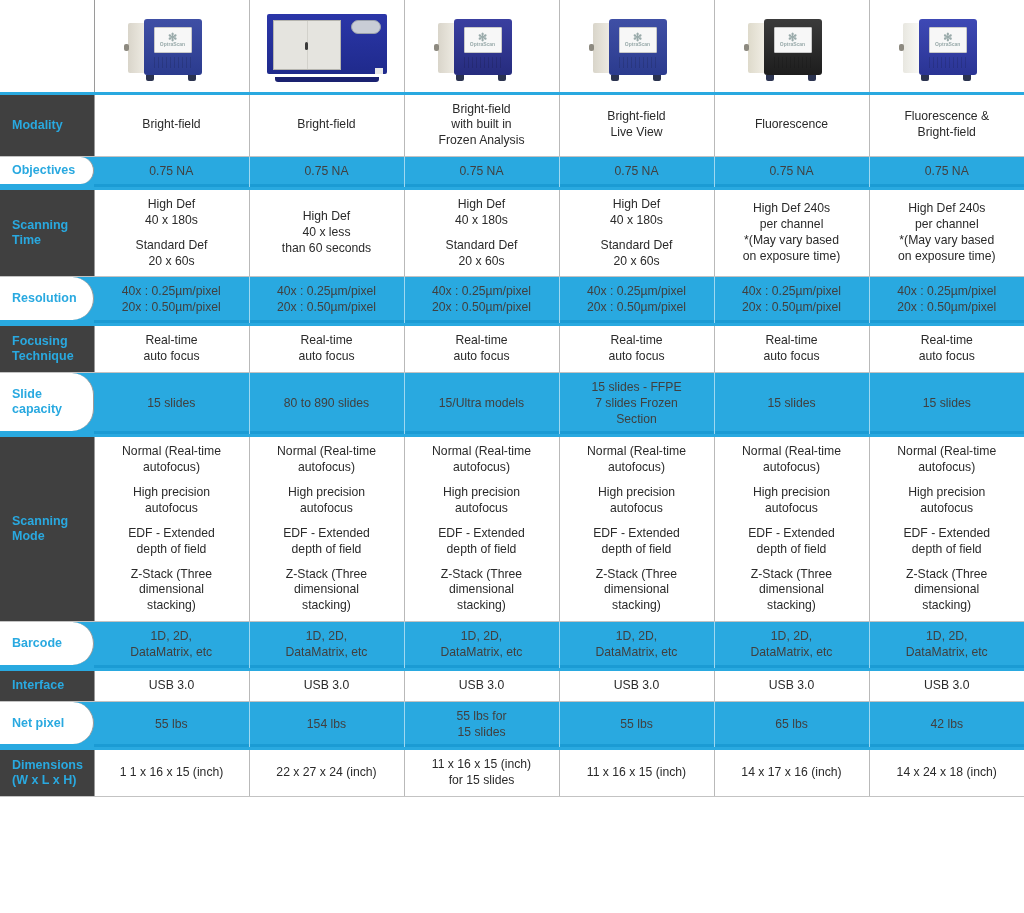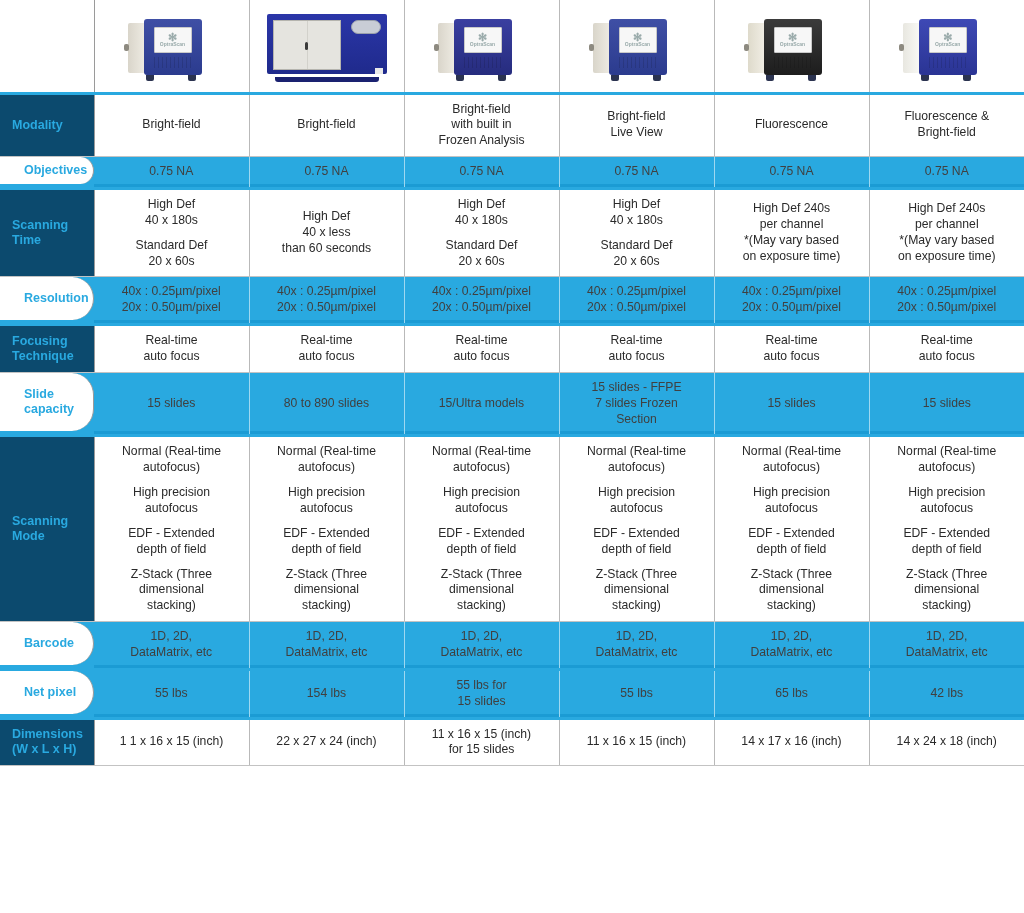--- a/index.html
+++ b/index.html
@@ -161,21 +161,21 @@
     line-height: 1.30;
     border-right: 1px solid #b9b9b9;
     border-bottom: 1px solid #c3c3c3;
     background: transparent;
     padding: 7px 4px;
   }
   td.val-cell:last-child { border-right: none; }
 
   
   tr.white td.val-cell { background: #ffffff; }
-  tr.white td.lbl-cell { background: #0c4a6e; }
+  tr.white td.lbl-cell { background: #404040; }
 
   
   tr.blue td.val-cell {
     background: #29a9e0;
     color: #404040;
     border-right: 1px solid rgba(255,255,255,0.55);
     border-bottom: 3px solid #29a9e0;
     box-shadow: inset 0 -3px 0 #1b9bd4;
   }
   tr.blue td.val-cell:last-child { border-right: none; }
@@ -188,21 +188,21 @@
   
   tr.blue td.lbl-cell .notch {
     position: absolute;
     left: 0; top: 0; right: 0; bottom: 3px;
     background: #ffffff;
     border-right: 1px solid #9a9a9a;
     border-top-right-radius: 22px;
     border-bottom-right-radius: 22px;
     display: flex;
     align-items: center;
-    padding-left: 24px;
+    padding-left: 12px;
     color: #29a9e0;
     font-weight: bold;
     line-height: 1.22;
   }
 
   .multi { display: block; }
   .gap { display: block; height: 9px; }
 
   .lbl-two { line-height: 1.2; }
 </style>
@@ -598,20 +598,41 @@
           </td>
           <td class="val-cell">
             <span class="multi">1D, 2D,</span>
             <span class="multi">DataMatrix, etc</span>
           </td>
           <td class="val-cell">
             <span class="multi">1D, 2D,</span>
             <span class="multi">DataMatrix, etc</span>
           </td>
         </tr>
+        <tr class="white">
+          <td class="lbl-cell"><span class="lbl-two"><span class="multi">Interface</span></span></td>
+          <td class="val-cell">
+            <span class="multi">USB 3.0</span>
+          </td>
+          <td class="val-cell">
+            <span class="multi">USB 3.0</span>
+          </td>
+          <td class="val-cell">
+            <span class="multi">USB 3.0</span>
+          </td>
+          <td class="val-cell">
+            <span class="multi">USB 3.0</span>
+          </td>
+          <td class="val-cell">
+            <span class="multi">USB 3.0</span>
+          </td>
+          <td class="val-cell">
+            <span class="multi">USB 3.0</span>
+          </td>
+        </tr>
         <tr class="blue">
           <td class="lbl-cell">
             <span class="notch">
               <span class="lbl-two">
                 <span class="multi">Net pixel</span>
               </span>
             </span>
           </td>
           <td class="val-cell">
             <span class="multi">55 lbs</span>

